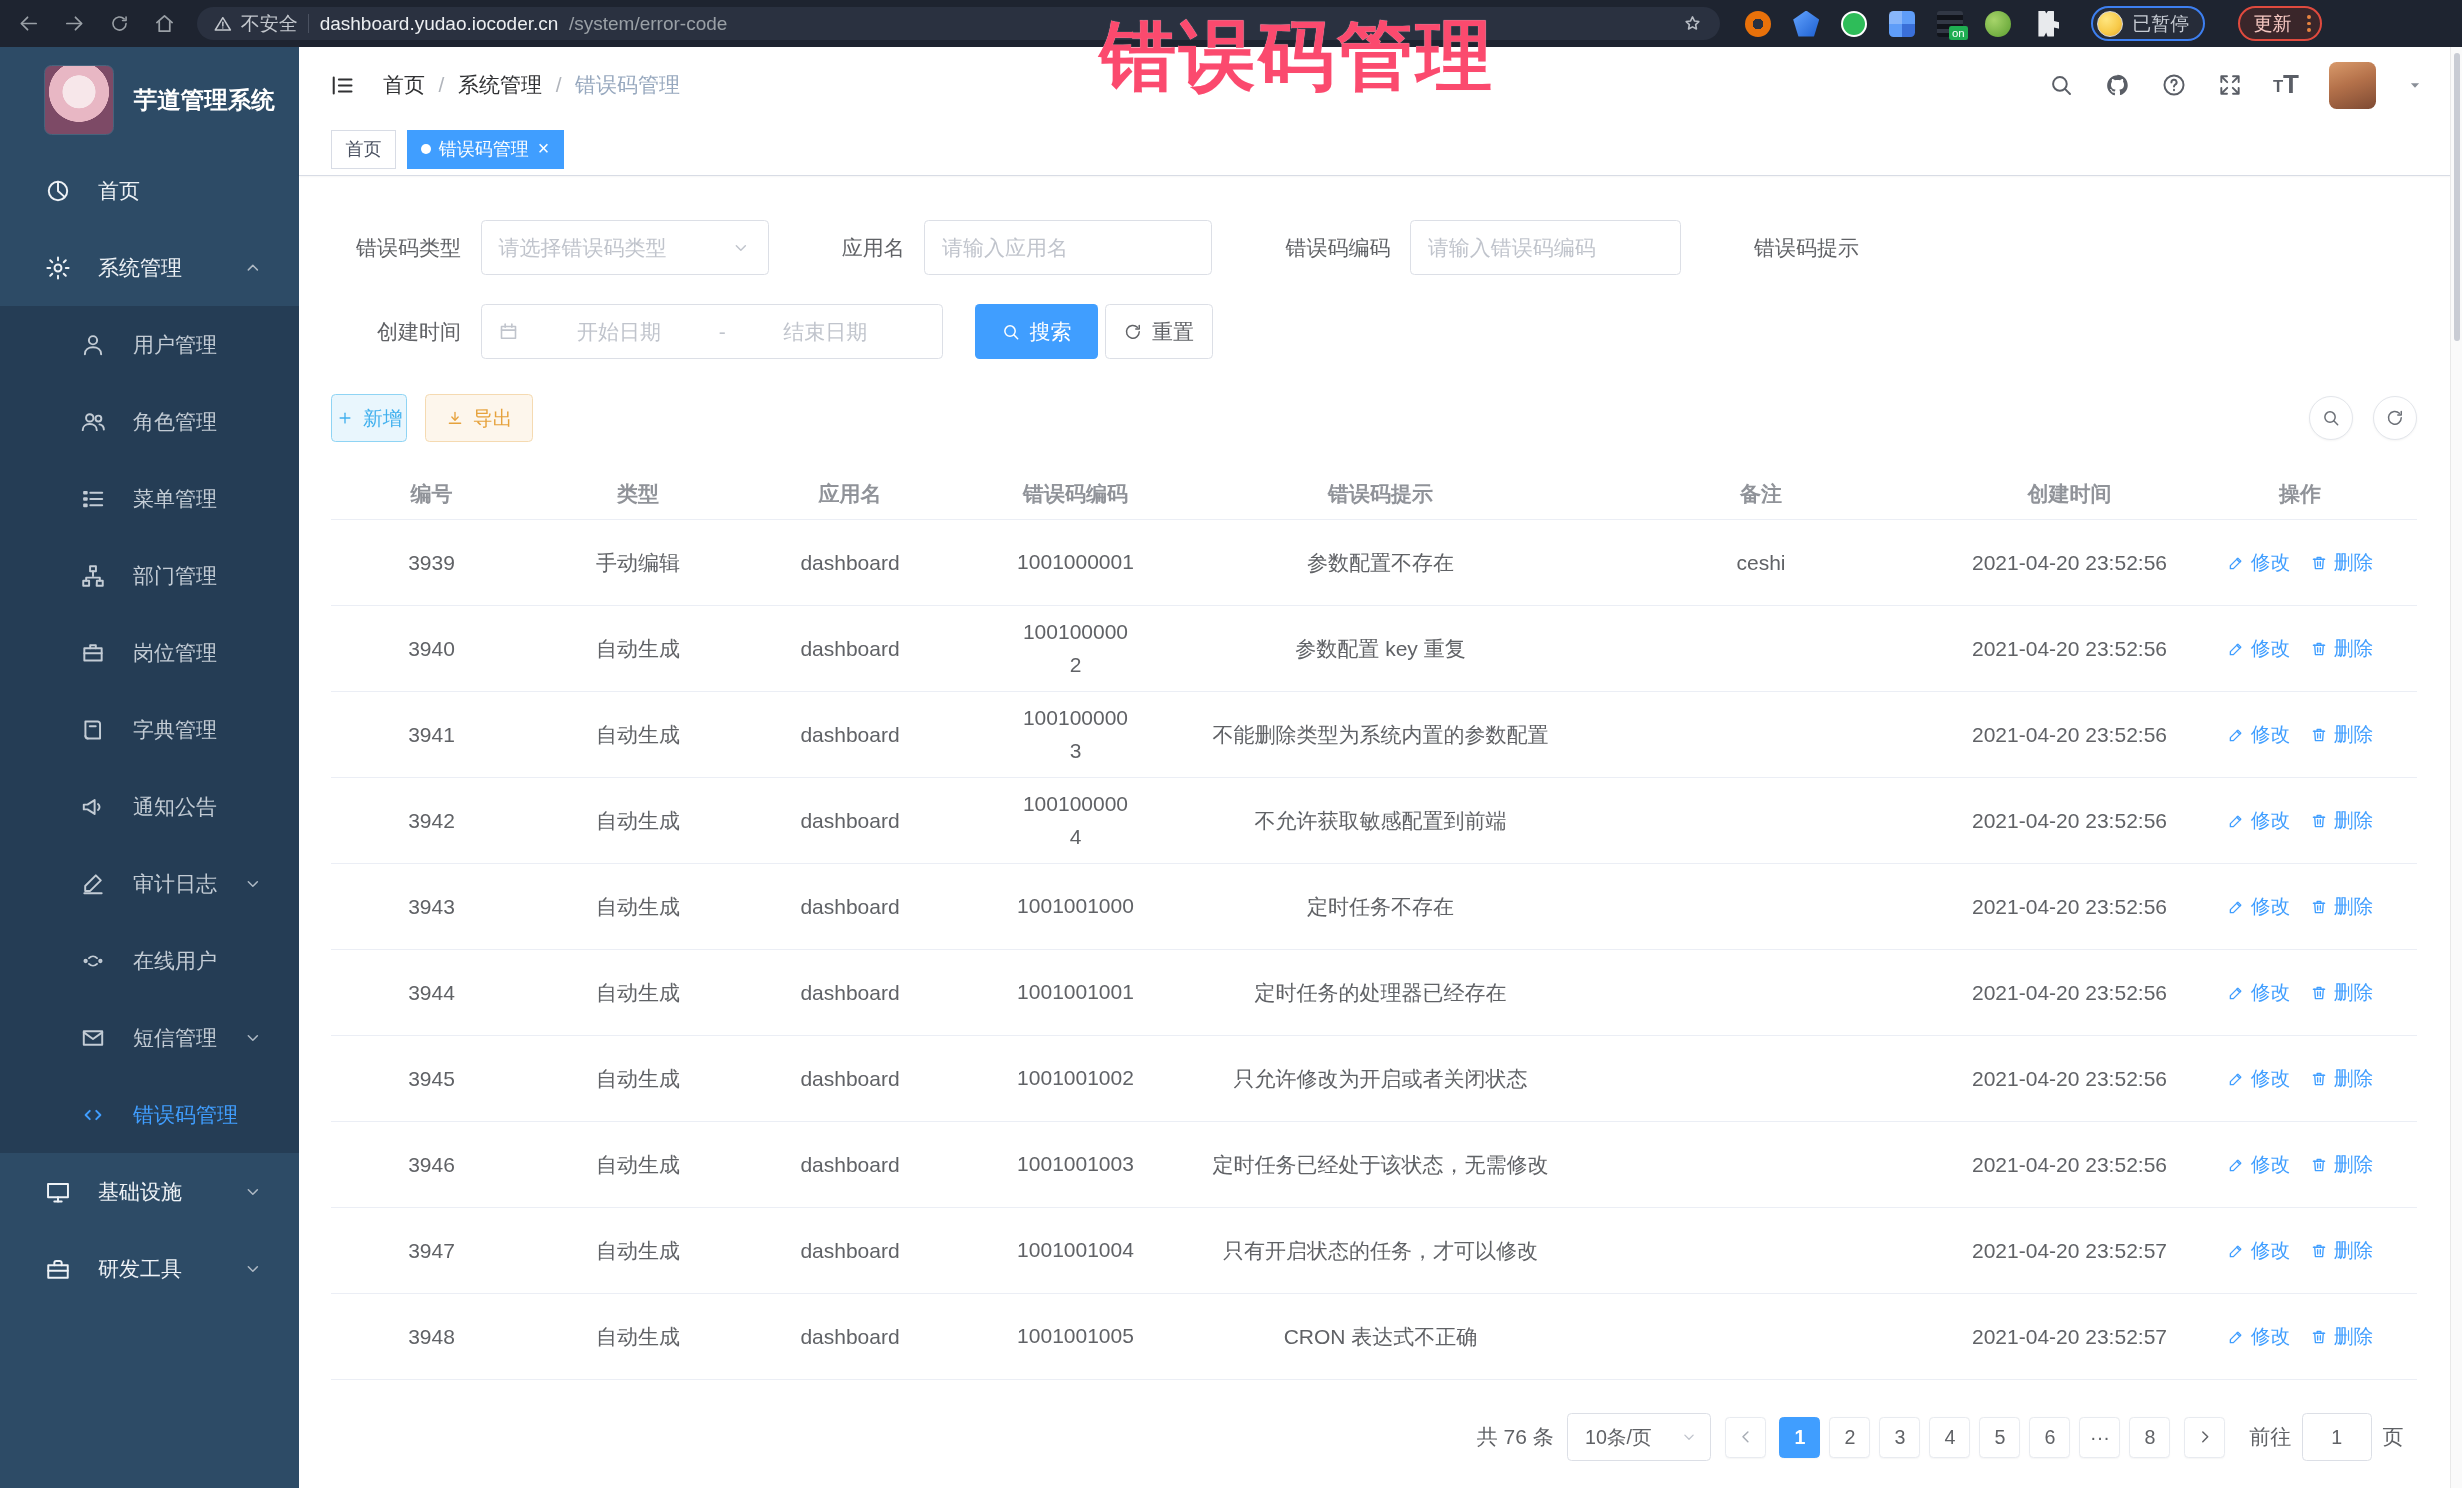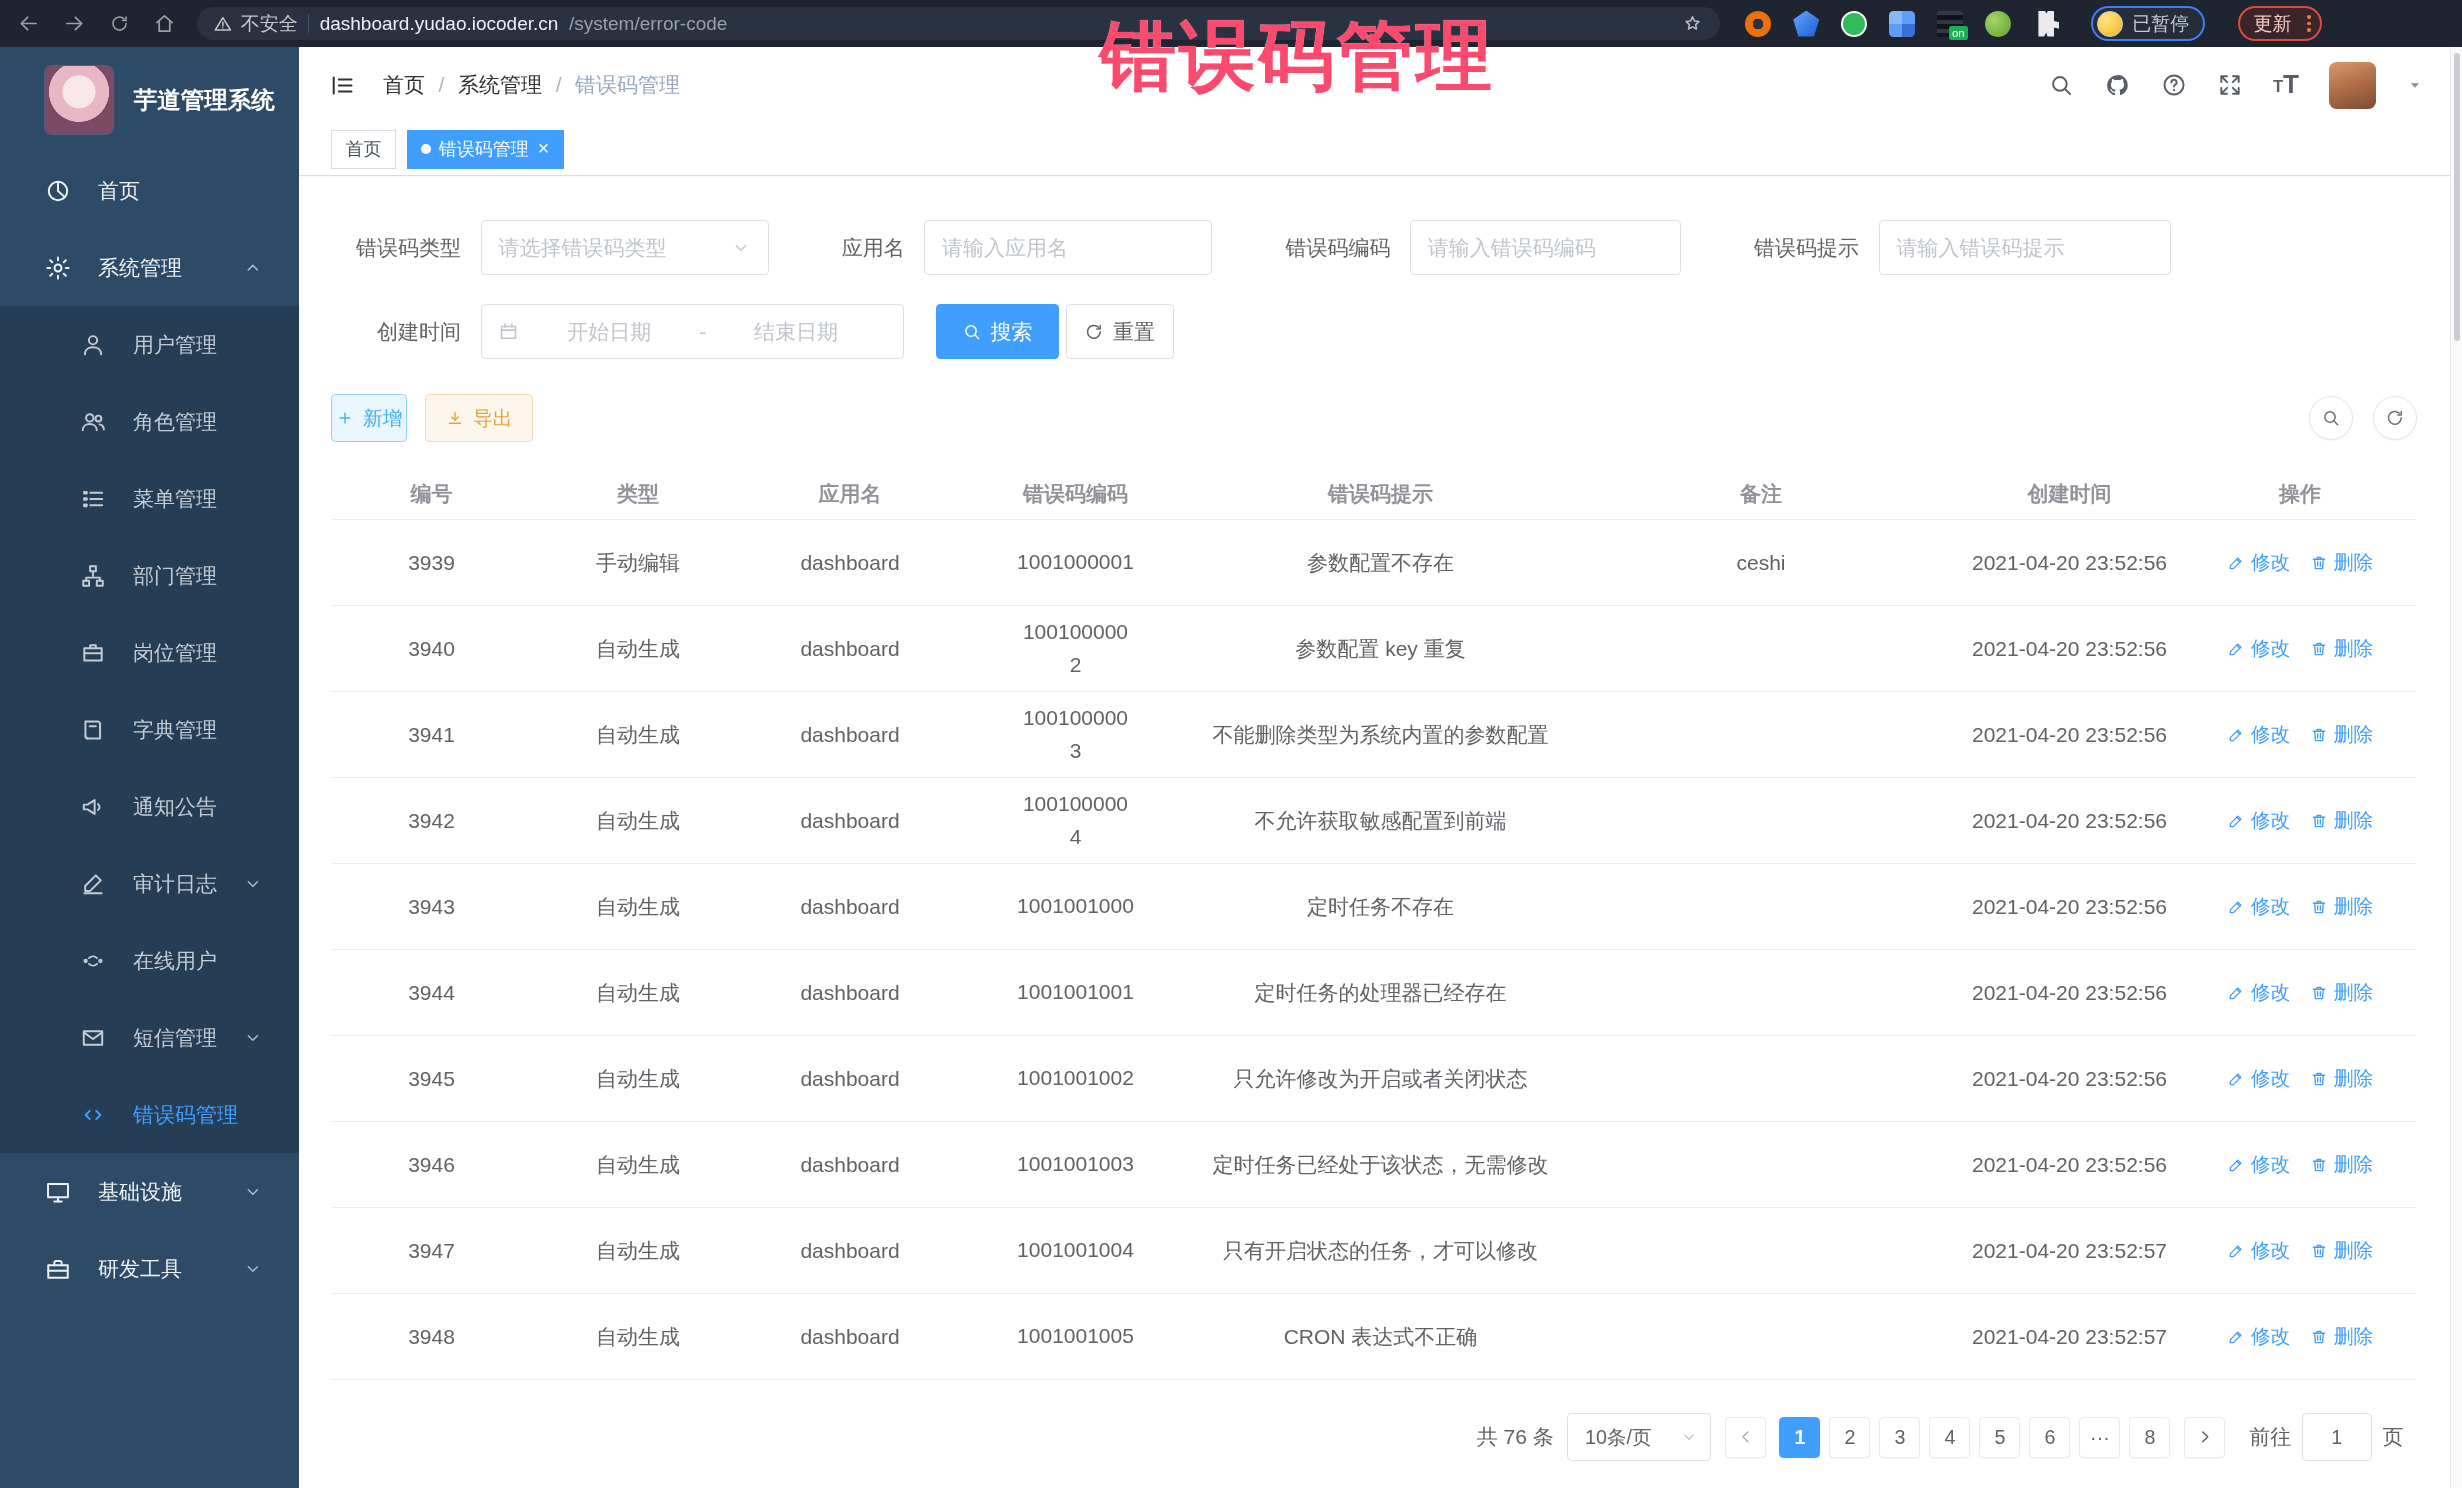--- a/index.html
+++ b/index.html
@@ -75,21 +75,21 @@
   .flabel{font-size:21px;color:#606266;font-weight:500;margin-right:19.7px;white-space:nowrap}
   .w1{width:130px;text-align:right}
   .gap{margin-left:73px}
   .fbox{height:55px;border:0.8px solid #dcdfe6;border-radius:4.5px;background:#fff;display:flex;
     align-items:center;padding:0 16.7px;font-size:21px;color:#c0c4cc}
   .fbox input{border:none;outline:none;width:100%;font-size:21px;color:#606266;
     font-family:inherit;background:transparent}
   .fbox input::placeholder{color:#c0c4cc}
   .select{justify-content:space-between;cursor:pointer}
   .sel-ph{color:#c0c4cc}
-  .daterange{width:423px;gap:0;color:#c0c4cc}
+  .daterange{width:462px;gap:0;color:#c0c4cc}
   .daterange .dph{flex:1;text-align:center}
   .daterange .dsep{color:#c0c4cc}
   .btn{display:inline-flex;align-items:center;justify-content:center;gap:9px;border-radius:4.5px;
     font-size:21px;cursor:pointer;border:0.8px solid transparent;white-space:nowrap}
   .btn-search{width:123px;height:55px;background:#409eff;color:#fff;margin-left:32px}
   .btn-reset{width:108px;height:55px;background:#fff;border-color:#dcdfe6;color:#606266;margin-left:7px}
   .toolbar{display:flex;align-items:center;margin-top:35px}
   .btn-add{height:48px;padding:0 4px;background:#e9f6fd;border-color:#8fd4f4;color:#41b0ee;font-size:19.7px}
   .btn-export{height:48px;padding:0 19.7px;background:#fdf6ec;border-color:#f5dab1;color:#e6a23c;
     font-size:19.7px;margin-left:18px}
@@ -498,23 +498,20 @@
     </div>
     <span class="flabel gap">应用名</span>
     <div class="fbox" style="width:288px">
       <input placeholder="请输入应用名" style="">
     </div>
     <span class="flabel gap">错误码编码</span>
     <div class="fbox" style="width:271px">
       <input placeholder="请输入错误码编码" style="">
     </div>
     <span class="flabel gap">错误码提示</span>
-    <div class="fbox" style="width:292px">
-      <input placeholder="请输入错误码提示" style="">
-    </div>
   </div>
 
   <div class="frow">
     <span class="flabel w1">创建时间</span>
     <div class="fbox daterange">
       <span>
           <svg width="21" height="21" viewBox="0 0 24 24" fill="none" stroke="currentColor" stroke-width="1.8" stroke-linecap="round" stroke-linejoin="round">
             <path d="M4 6.2h16v13.6H4z"></path>
             <path d="M4 10.4h16"></path>
             <path d="M8.2 3.6v3.4"></path>

